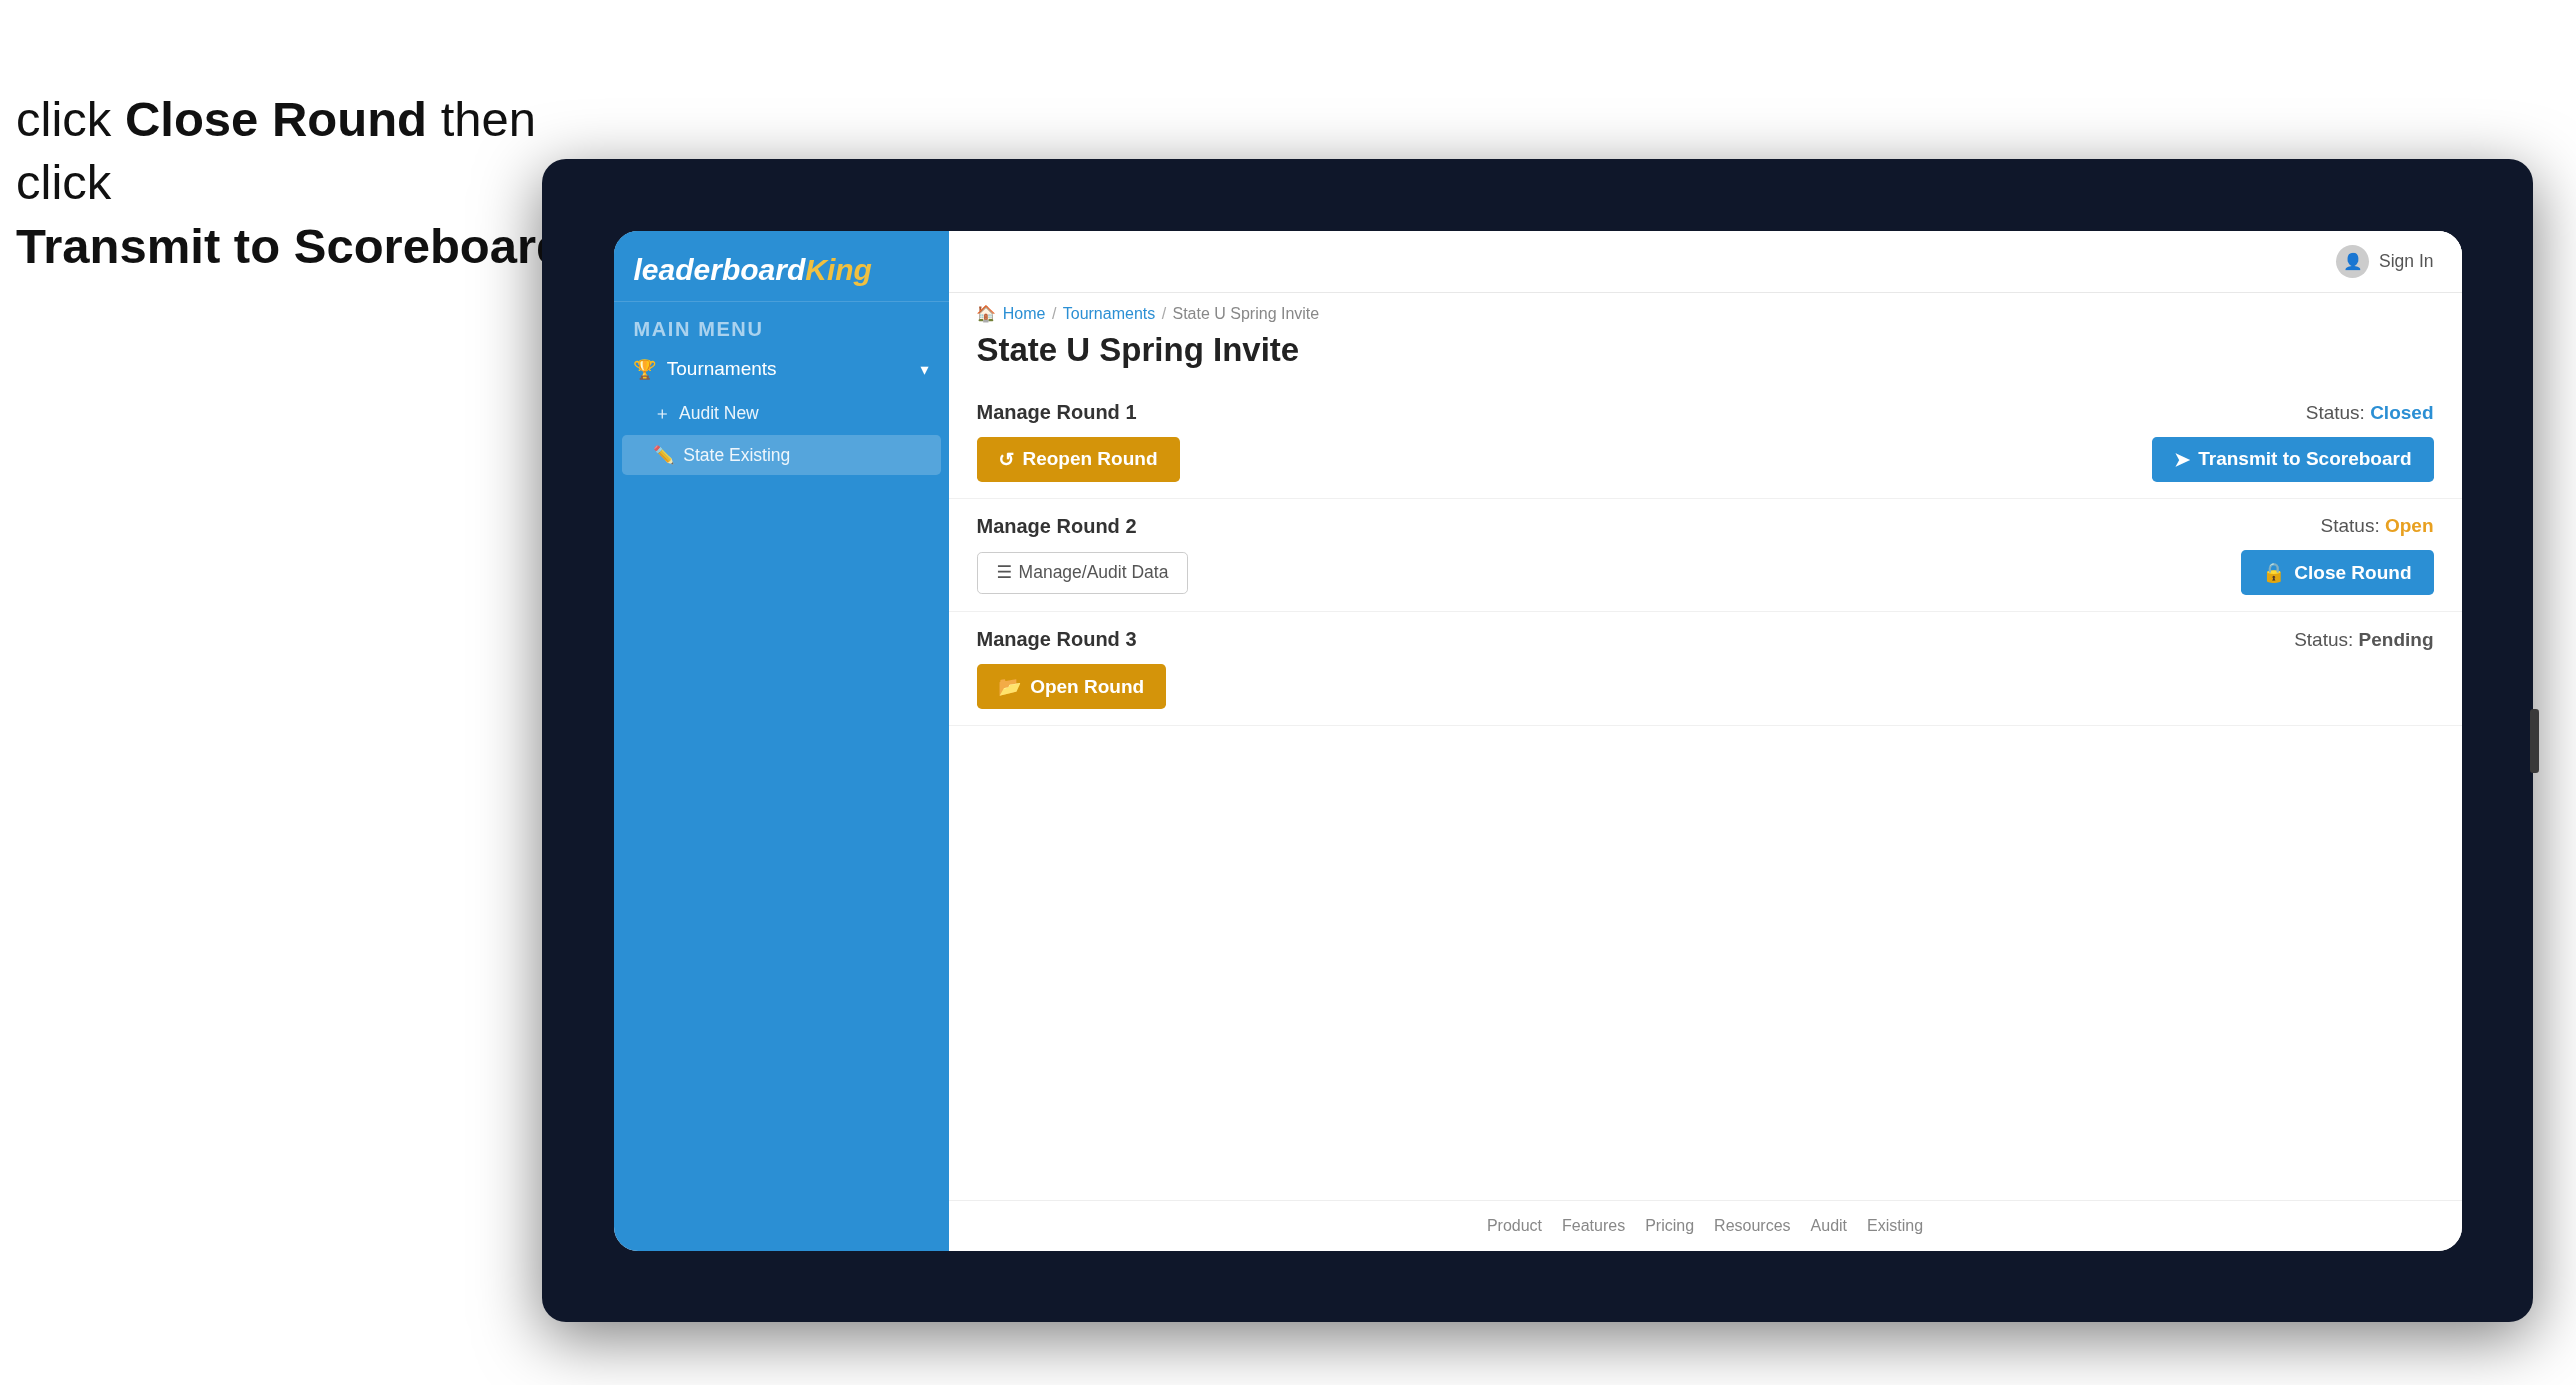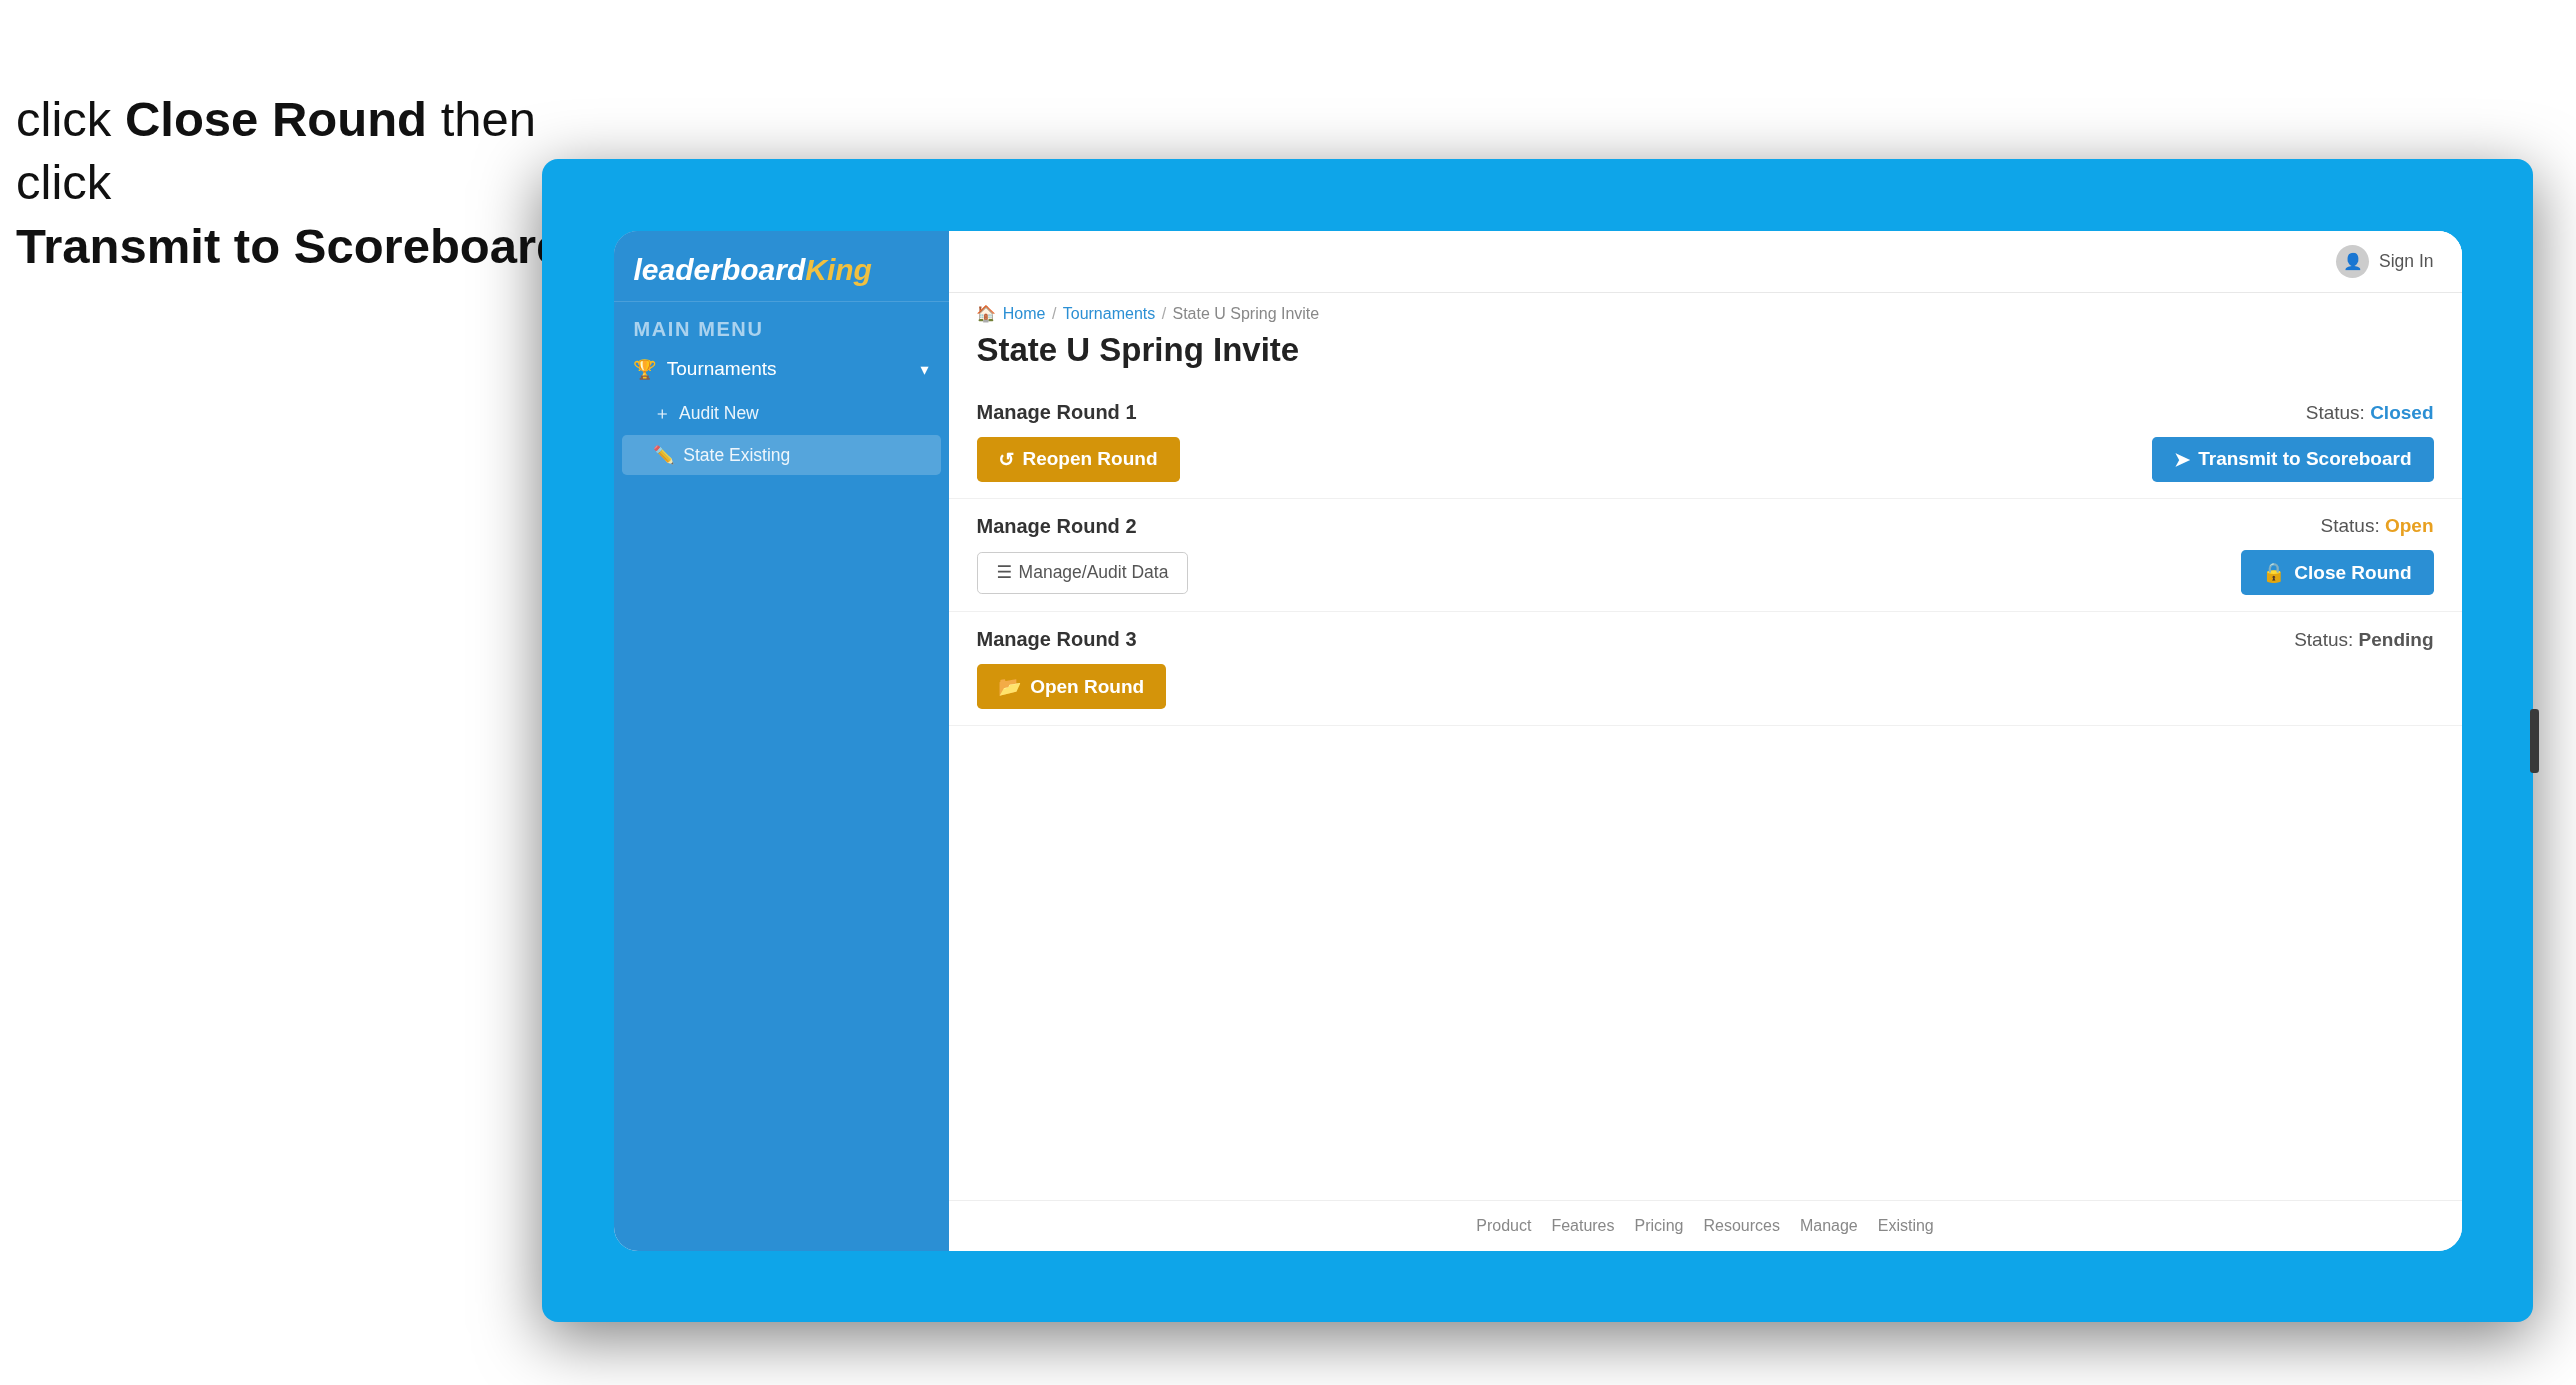--- a/index.html
+++ b/index.html
@@ -36,22 +36,22 @@
       pointer-events: none;
     }
 
     
     .tablet-bezel {
       position: absolute;
       top: 159px;
       left: 542px;
       width: 1991px;
       height: 1163px;
-      background: #0ea5e9;
-      border-radius: 16px;
+      background: #0f172a;
+      border-radius: 24px;
       box-shadow: 0 16px 64px rgba(0,0,0,0.5);
       display: flex;
       align-items: center;
       justify-content: center;
     }
 
     .tablet-screen {
       width: 1848px;
       height: 1020px;
       background: #ffffff;
@@ -421,20 +421,20 @@
             <span>Open Round</span>
           </button>
         </div>
       </div>
 
       <div class="footer">
         <a>Product</a>
         <a>Features</a>
         <a>Pricing</a>
         <a>Resources</a>
-        <a>Manage</a>
+        <a>Audit</a>
         <a>Existing</a>
       </div>
 
     </div>
   </div>
 </div>
 
 
 </body></html>

